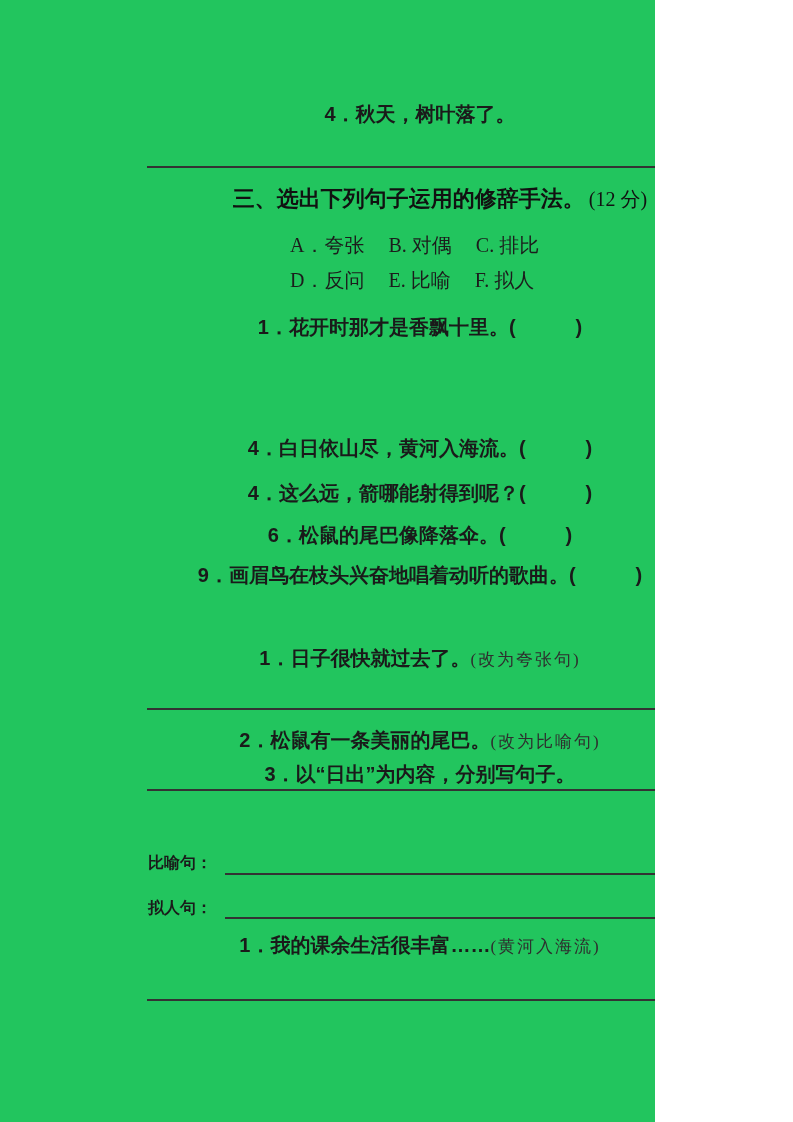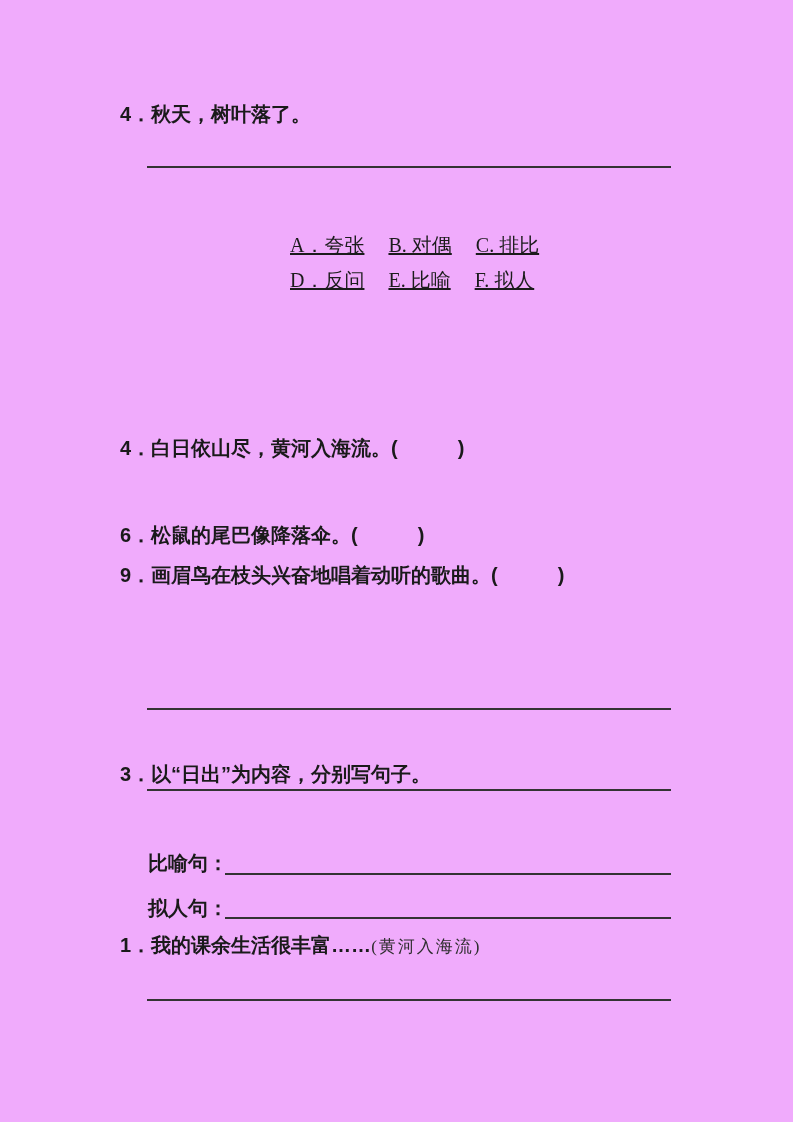--- a/index.html
+++ b/index.html
@@ -2,26 +2,27 @@
 <html><head>
 <meta charset="utf-8">
 <style>
   html, body {
     margin: 0;
     padding: 0;
     background: #ffffff;
   }
   .page {
     position: relative;
-    width: 793px;
+    width: 655px;
     height: 1122px;
-    background: #f0abfc;
+    background: #22c55e;
     overflow: hidden;
     color: #1a1a1a;
     font-family: "Liberation Sans", sans-serif;
+    text-align: center;
   }
   .item {
     position: absolute;
     left: 120px;
     width: 600px;
     font-size: 20px;
     line-height: 40px;
     font-weight: 600;
     letter-spacing: 0;
     color: #1a1a1a;
@@ -49,40 +50,39 @@
   .options-row {
     position: absolute;
     left: 290px;
     display: flex;
     gap: 24px;
     font-family: "Liberation Serif", serif;
     font-size: 20px;
     line-height: 40px;
     font-weight: 400;
     color: #1c1c1c;
-    text-decoration: underline;
   }
   .note {
     font-family: "Liberation Serif", serif;
     font-weight: 400;
     font-size: 17px;
     letter-spacing: 2px;
     color: #2e2e2e;
   }
   .blank-line {
     position: absolute;
     left: 147px;
     width: 524px;
     height: 0;
     border-top: 2px solid #333333;
   }
   .sub-label {
     position: absolute;
     left: 148px;
-    font-size: 20px;
+    font-size: 16px;
     line-height: 40px;
     font-weight: 600;
     color: #1a1a1a;
   }
   .sub-line {
     position: absolute;
     left: 225px;
     width: 446px;
     height: 0;
     border-top: 2px solid #333333;
@@ -92,45 +92,60 @@
 <body>
 
 <div class="page">
 
   <div class="item" style="top:94px">
     <span>4．秋天，树叶落了。</span>
   </div>
 
   <div class="blank-line" style="top:166px"></div>
 
+  <div class="heading" style="top:179px">
+    <span>三、选出下列句子运用的修辞手法。</span><span class="score">(12 分)</span>
+  </div>
 
   <div class="options-row" style="top:225px">
     <span>A．夸张</span>
     <span>B. 对偶</span>
     <span>C. 排比</span>
   </div>
   <div class="options-row" style="top:260px">
     <span>D．反问</span>
     <span>E. 比喻</span>
     <span>F. 拟人</span>
   </div>
 
+  <div class="item" style="top:307px">
+    <span>1．花开时那才是香飘十里。(　　　)</span>
+  </div>
   <div class="item" style="top:428px">
     <span>4．白日依山尽，黄河入海流。(　　　)</span>
+  </div>
+  <div class="item" style="top:473px">
+    <span>4．这么远，箭哪能射得到呢？(　　　)</span>
   </div>
   <div class="item" style="top:515px">
     <span>6．松鼠的尾巴像降落伞。(　　　)</span>
   </div>
   <div class="item" style="top:555px">
     <span>9．画眉鸟在枝头兴奋地唱着动听的歌曲。(　　　)</span>
   </div>
 
 
+  <div class="item" style="top:638px">
+    <span>1．日子很快就过去了。</span><span class="note">(改为夸张句)</span>
+  </div>
   <div class="blank-line" style="top:708px"></div>
 
+  <div class="item" style="top:720px">
+    <span>2．松鼠有一条美丽的尾巴。</span><span class="note">(改为比喻句)</span>
+  </div>
   <div class="blank-line" style="top:789px"></div>
 
   <div class="item" style="top:754px">
     <span>3．以“日出”为内容，分别写句子。</span>
   </div>
   <div class="sub-label" style="top:843px">比喻句：</div>
   <div class="sub-line" style="top:873px"></div>
   <div class="sub-label" style="top:888px">拟人句：</div>
   <div class="sub-line" style="top:917px"></div>
 

